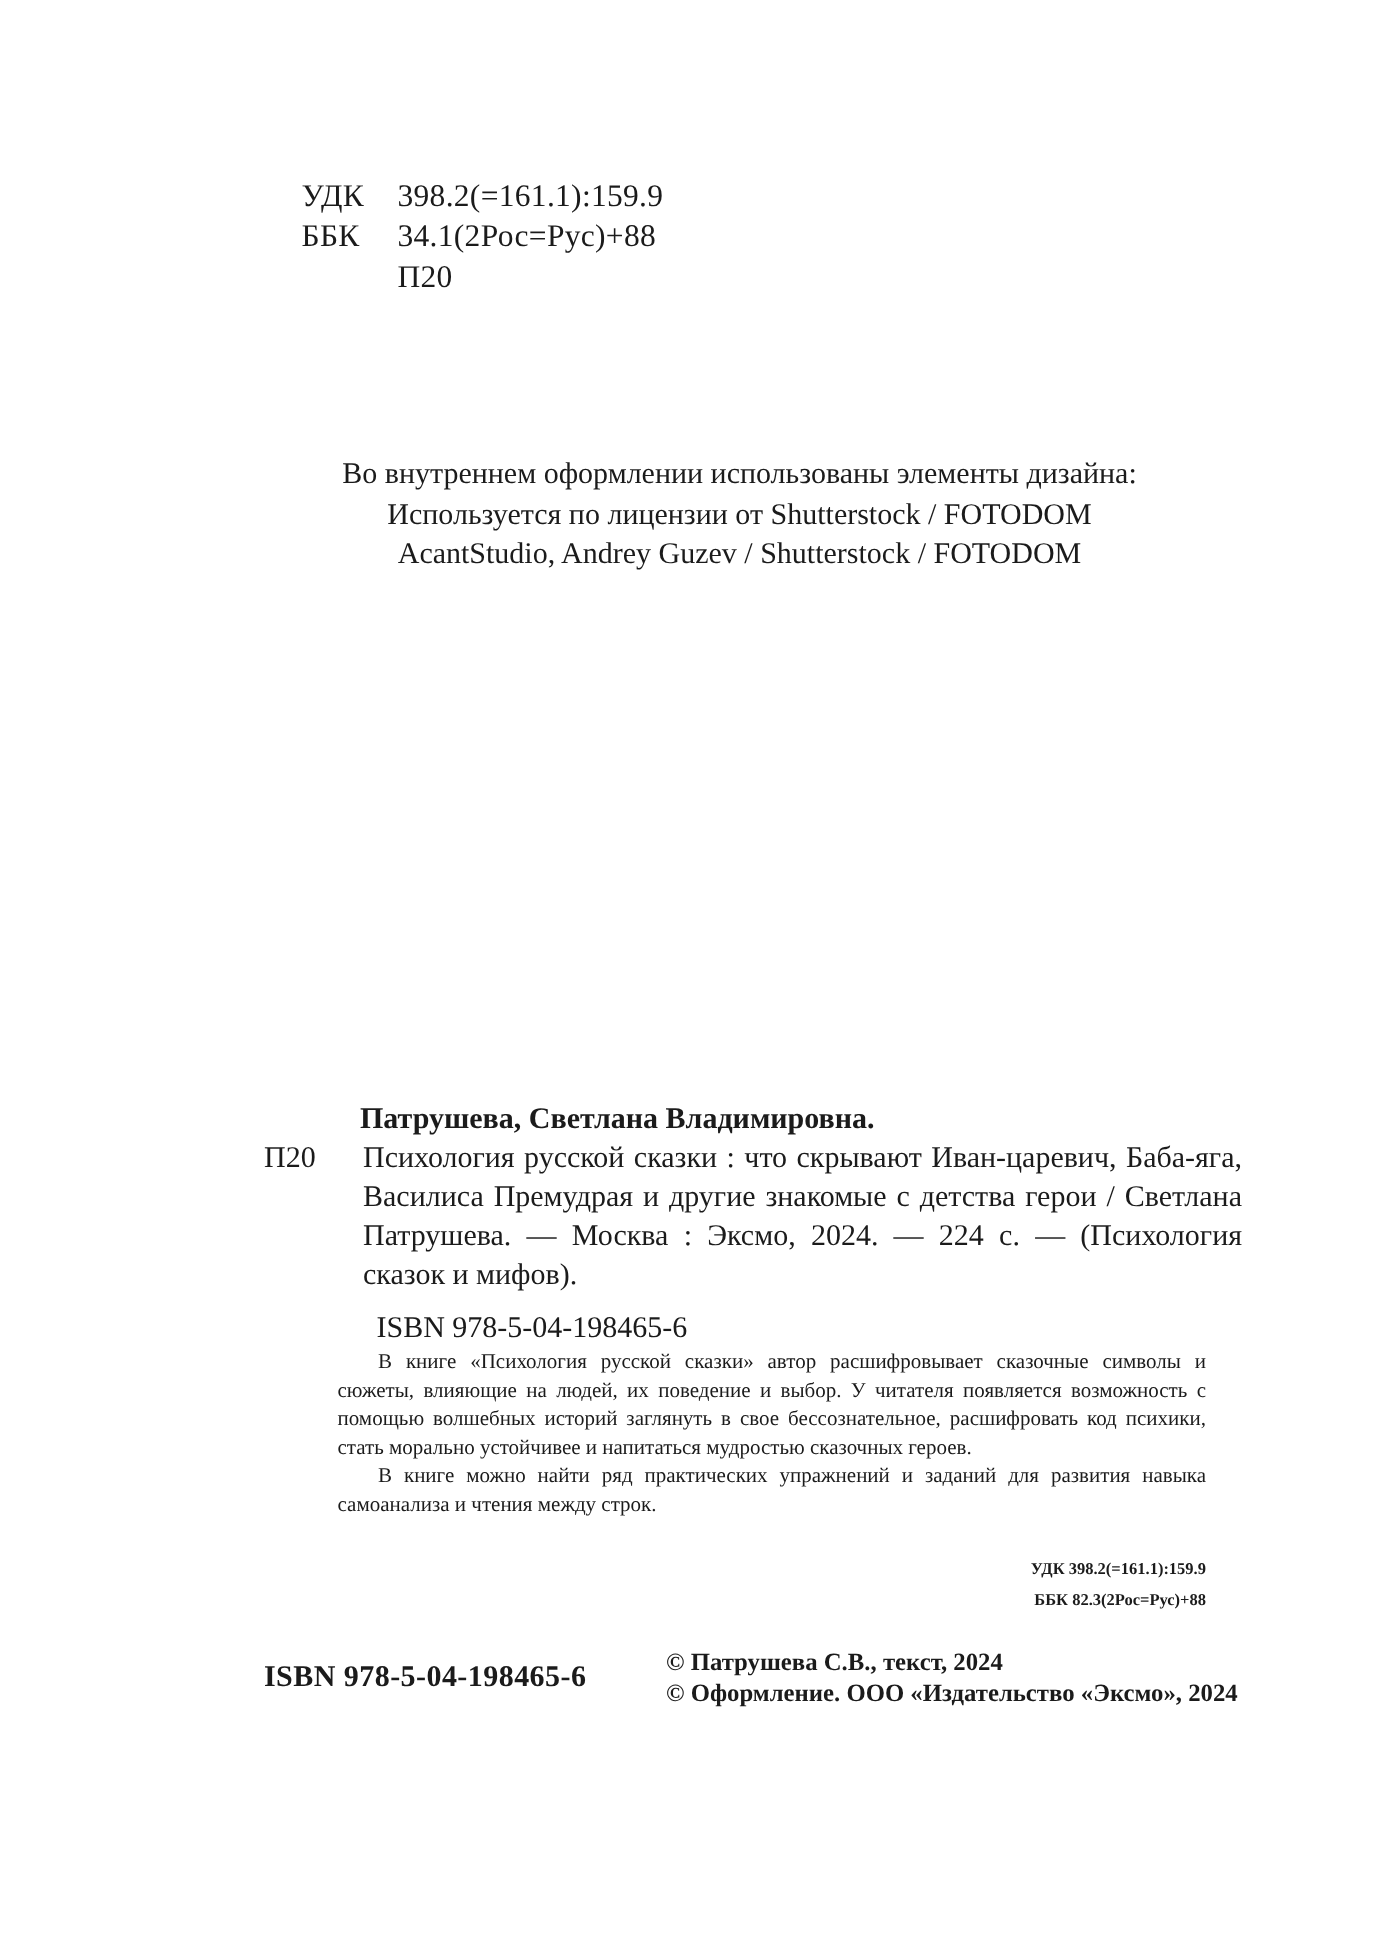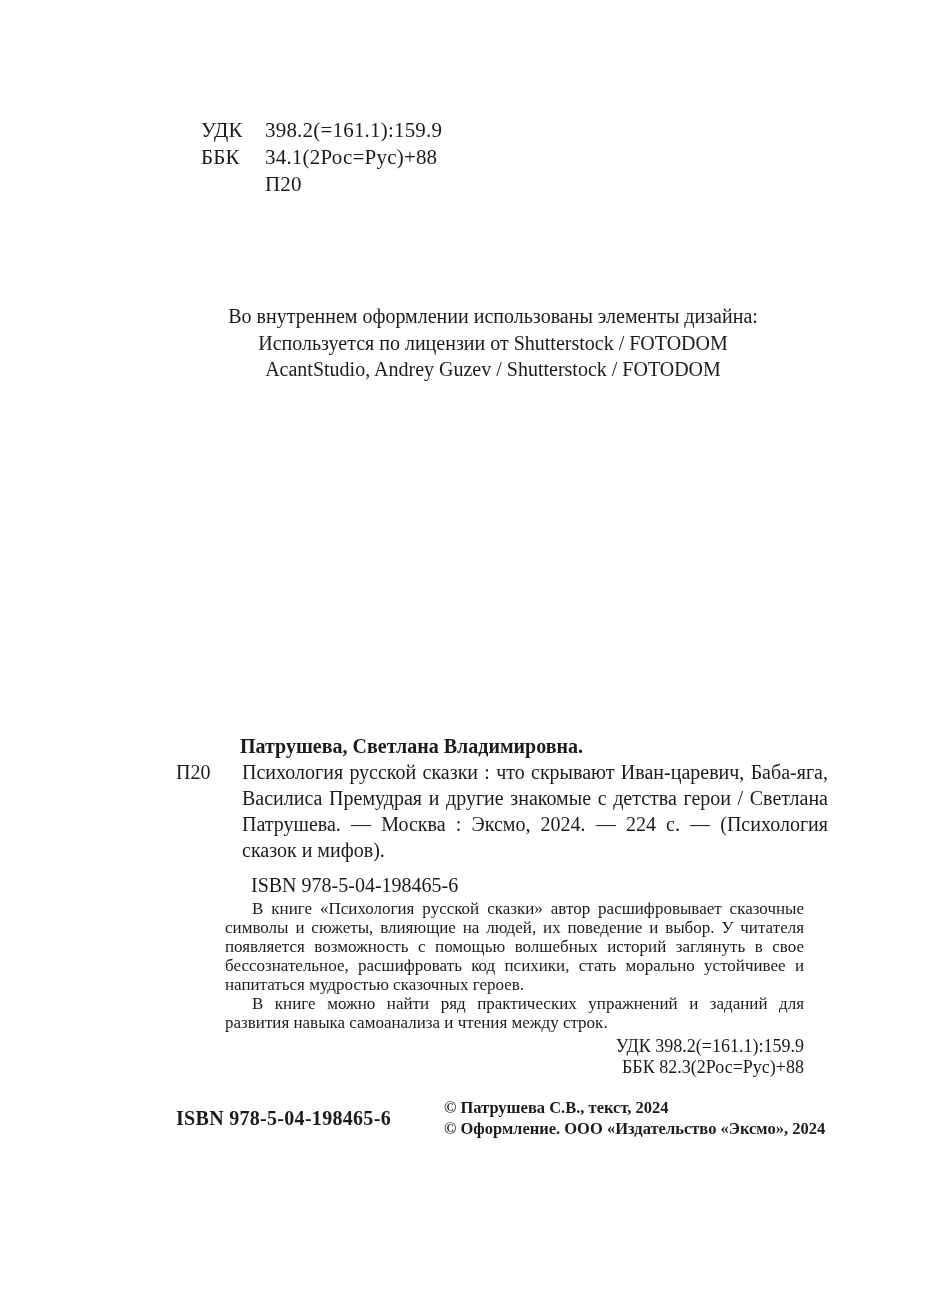--- a/index.html
+++ b/index.html
@@ -55,32 +55,32 @@
   }
   .catalog-isbn {
     margin-left: 75px;
     margin-top: 9px;
   }
 
   
   .annotation {
     position: absolute;
     top: 899px; left: 225px; width: 579px;
-    font-size: 17px; line-height: 19px;
+    font-size: 14px; line-height: 19px;
     text-align: justify;
   }
   .annotation p { text-indent: 27px; }
 
   
   .codes-bottom {
     position: absolute;
     top: 1036px; left: 225px; width: 579px;
     text-align: right;
-    font-weight: normal;
-    font-size: 18px; line-height: 21px;
+    font-weight: bold;
+    font-size: 11px; line-height: 21px;
   }
 
   
   .footer-isbn {
     position: absolute;
     top: 1107px; left: 176px;
     font-size: 20px; font-weight: bold;
     letter-spacing: 0.3px;
   }
   .footer-copyright {

